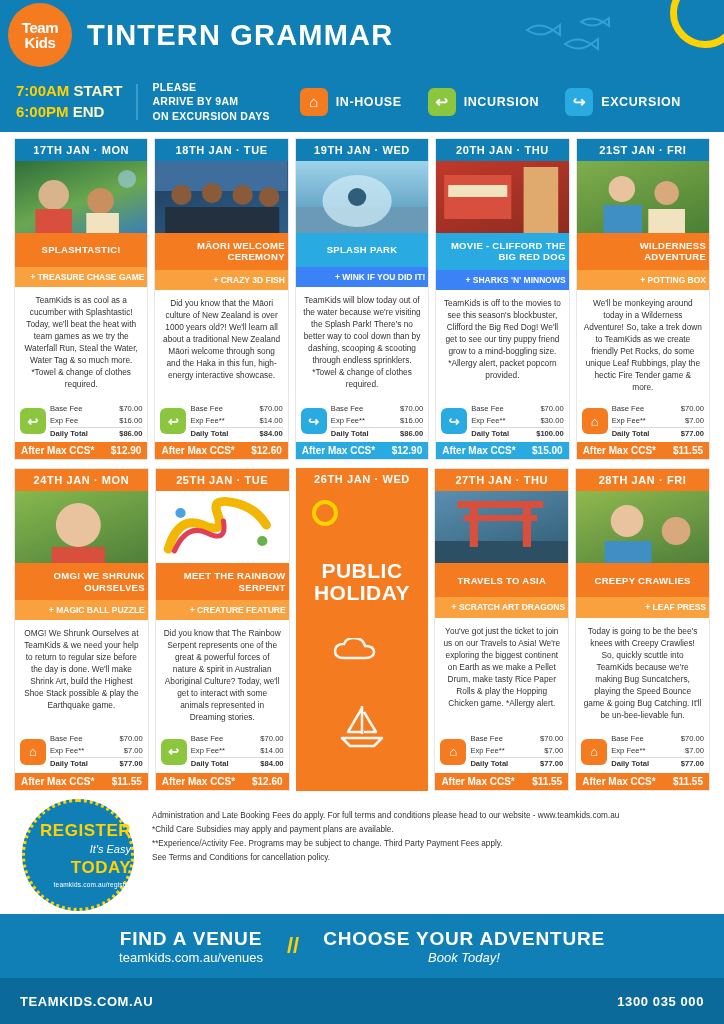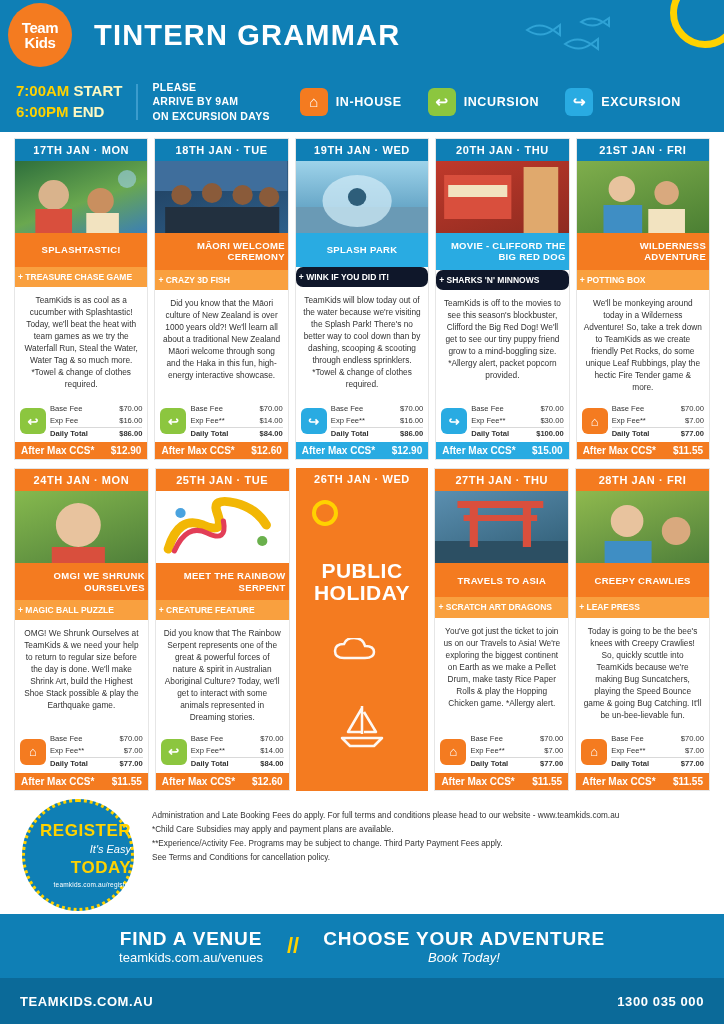--- a/index.html
+++ b/index.html
@@ -29,21 +29,21 @@
     color: #fff;
     display: flex; flex-direction: column;
     align-items: center; justify-content: center;
     font-weight: bold;
     line-height: 1.0;
     flex: none;
   }
   .logo-badge .l1 { font-size: 15px; letter-spacing:-0.4px; }
   .logo-badge .l2 { font-size: 15px; letter-spacing:-0.4px; }
   .header-title {
-    margin-left: 22px;
+    margin-left: 15px;
     color: #ffffff;
     font-size: 29px;
     font-weight: bold;
     letter-spacing: 1.2px;
   }
   .hdr-deco { position:absolute; pointer-events:none; }
   .sun {
     right: -16px; top: -22px;
     width: 70px; height: 70px; border-radius:50%;
     border: 7px solid #ffd200;
@@ -96,25 +96,25 @@
   .hd-orange{ background:#f47b20; }
   .photo { height: 72px; position:relative; overflow:hidden; }
   .title-band {
     color:#fff; font-size:9.5px; font-weight:bold; text-align:right;
     padding:7px 3px; line-height:1.2; letter-spacing:.3px;
     min-height: 34px; display:flex; align-items:center; justify-content:center;
   }
   .band-orange { background:#f47b20; }
   .band-blue   { background:#29abe2; }
   .sub-band {
-    font-size:8.5px; font-weight:bold; text-align:left; padding:5px 3px;
+    font-size:8.5px; font-weight:bold; text-align:right; padding:5px 3px;
     color:#fff; line-height:1.2;
   }
   .sub-orange { background:#f9a03f; }
-  .sub-blue   { background:#0f172a;border-radius:7px; }
+  .sub-blue   { background:#3b82f6; }
   .desc {
     font-size:8.3px; line-height:1.45; color:#333;
     padding:7px 7px 6px 7px; text-align:center; flex:1 1 auto;
   }
   .fees {
     display:flex; align-items:stretch;
     padding: 4px 5px 3px 5px;
   }
   .fee-ico {
     width:26px;height:26px;border-radius:6px;color:#fff;

